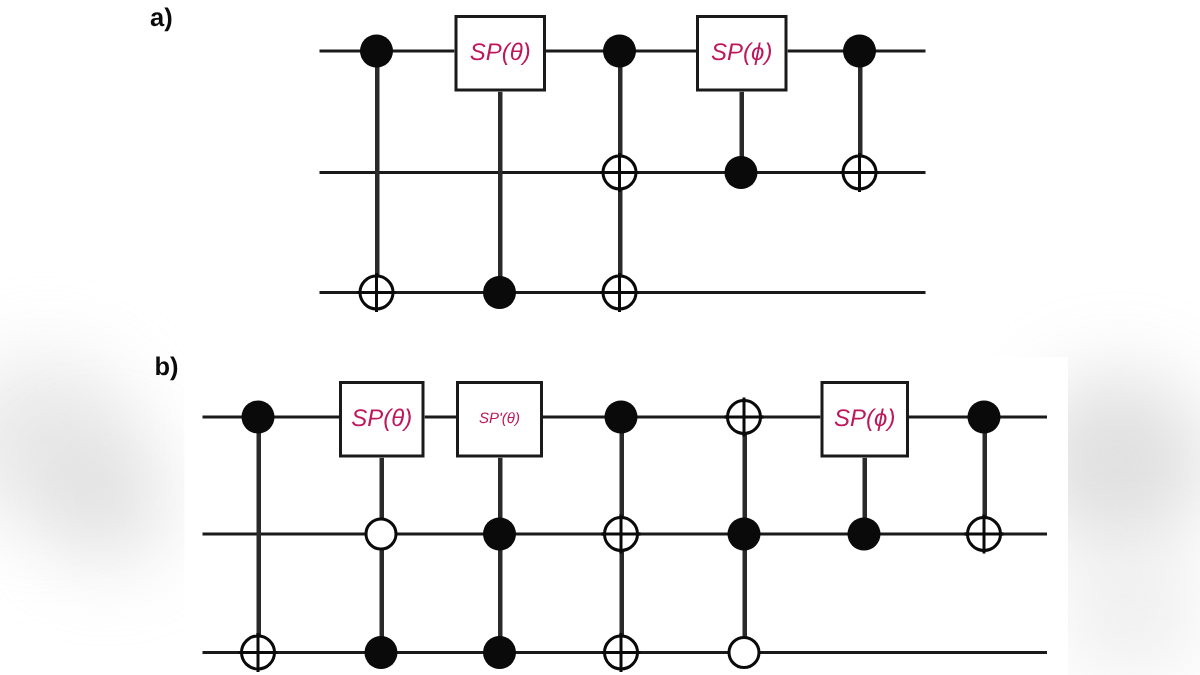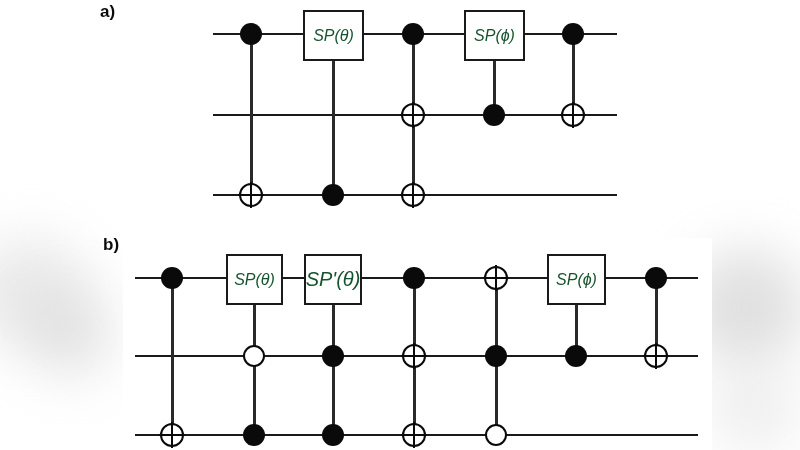--- a/index.html
+++ b/index.html
@@ -55,21 +55,21 @@
   .target::before{left:50%;top:-3px;bottom:-3px;width:2px;margin-left:-1px;}
   .target::after{top:50%;left:-3px;right:-3px;height:2px;margin-top:-1px;}
 
   .gate{
     position:absolute;
     background:#ffffff;
     border:2px solid #1a1a1a;
     box-sizing:border-box;
     display:flex;align-items:center;justify-content:center;
     font-style:italic;
-    color:#14532d;
+    color:#be185d;
     font-family:"Liberation Serif", serif;
     white-space:nowrap;
     letter-spacing:0px;
   }
   .gate .lbl{font-family:"Liberation Sans", sans-serif;font-style:italic;}
 </style>
 </head>
 <body>
 
 <div id="figure">
@@ -110,21 +110,21 @@
     <div class="vline" style="left: 171px; top: 278px; height: 157px;"></div>
     <div class="dot" style="left: 161px; top: 267px; width: 22px; height: 22px;"></div>
     <div class="target" style="left: 160px; top: 423px; width: 24px; height: 24px;"></div>
     <div class="vline" style="left: 253px; top: 305px; height: 130px;"></div>
     <div class="gate" style="left: 226px; top: 254px; width: 57px; height: 51px; font-size: 16px;">
       <span class="lbl">SP(θ)</span>
     </div>
     <div class="opendot" style="left: 243px; top: 345px; width: 22px; height: 22px;"></div>
     <div class="dot" style="left: 243px; top: 424px; width: 22px; height: 22px;"></div>
     <div class="vline" style="left: 332px; top: 305px; height: 130px;"></div>
-    <div class="gate" style="left: 304px; top: 254px; width: 58px; height: 51px; font-size: 20px;">
+    <div class="gate" style="left: 304px; top: 254px; width: 58px; height: 51px; font-size: 10px;">
       <span class="lbl">SP'(θ)</span>
     </div>
     <div class="dot" style="left: 322px; top: 345px; width: 22px; height: 22px;"></div>
     <div class="dot" style="left: 322px; top: 424px; width: 22px; height: 22px;"></div>
     <div class="vline" style="left: 413px; top: 278px; height: 157px;"></div>
     <div class="dot" style="left: 403px; top: 267px; width: 22px; height: 22px;"></div>
     <div class="target" style="left: 402px; top: 344px; width: 24px; height: 24px;"></div>
     <div class="target" style="left: 402px; top: 423px; width: 24px; height: 24px;"></div>
     <div class="vline" style="left: 495px; top: 278px; height: 157px;"></div>
     <div class="target" style="left: 484px; top: 266px; width: 24px; height: 24px;"></div>

